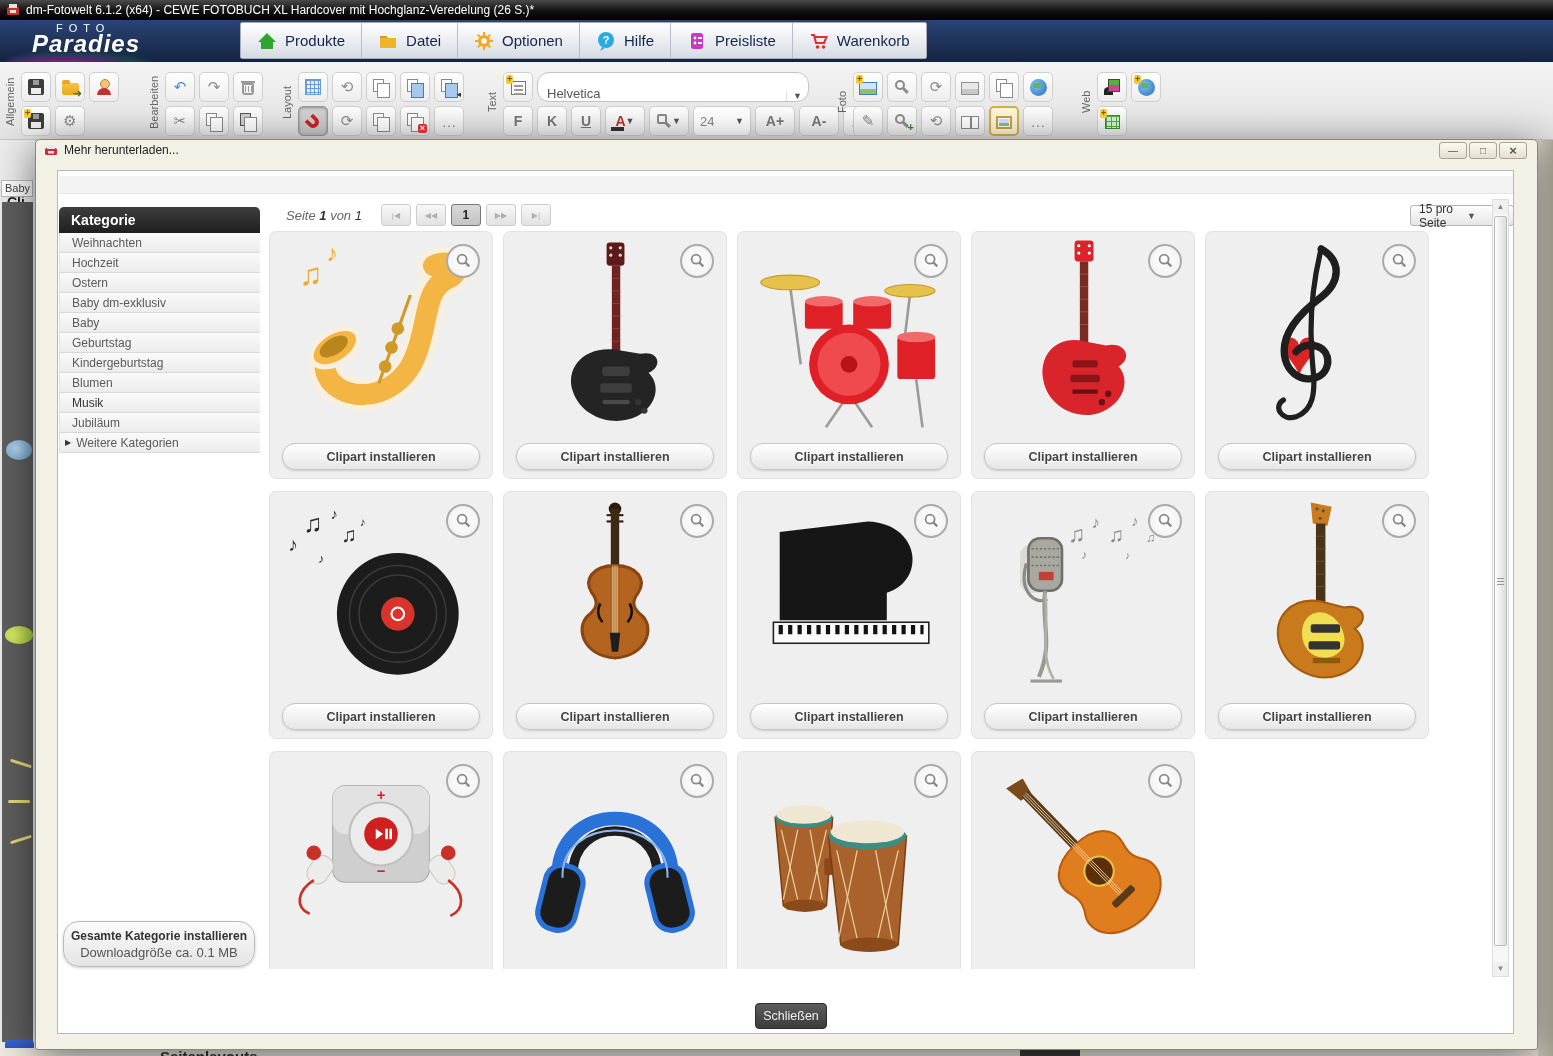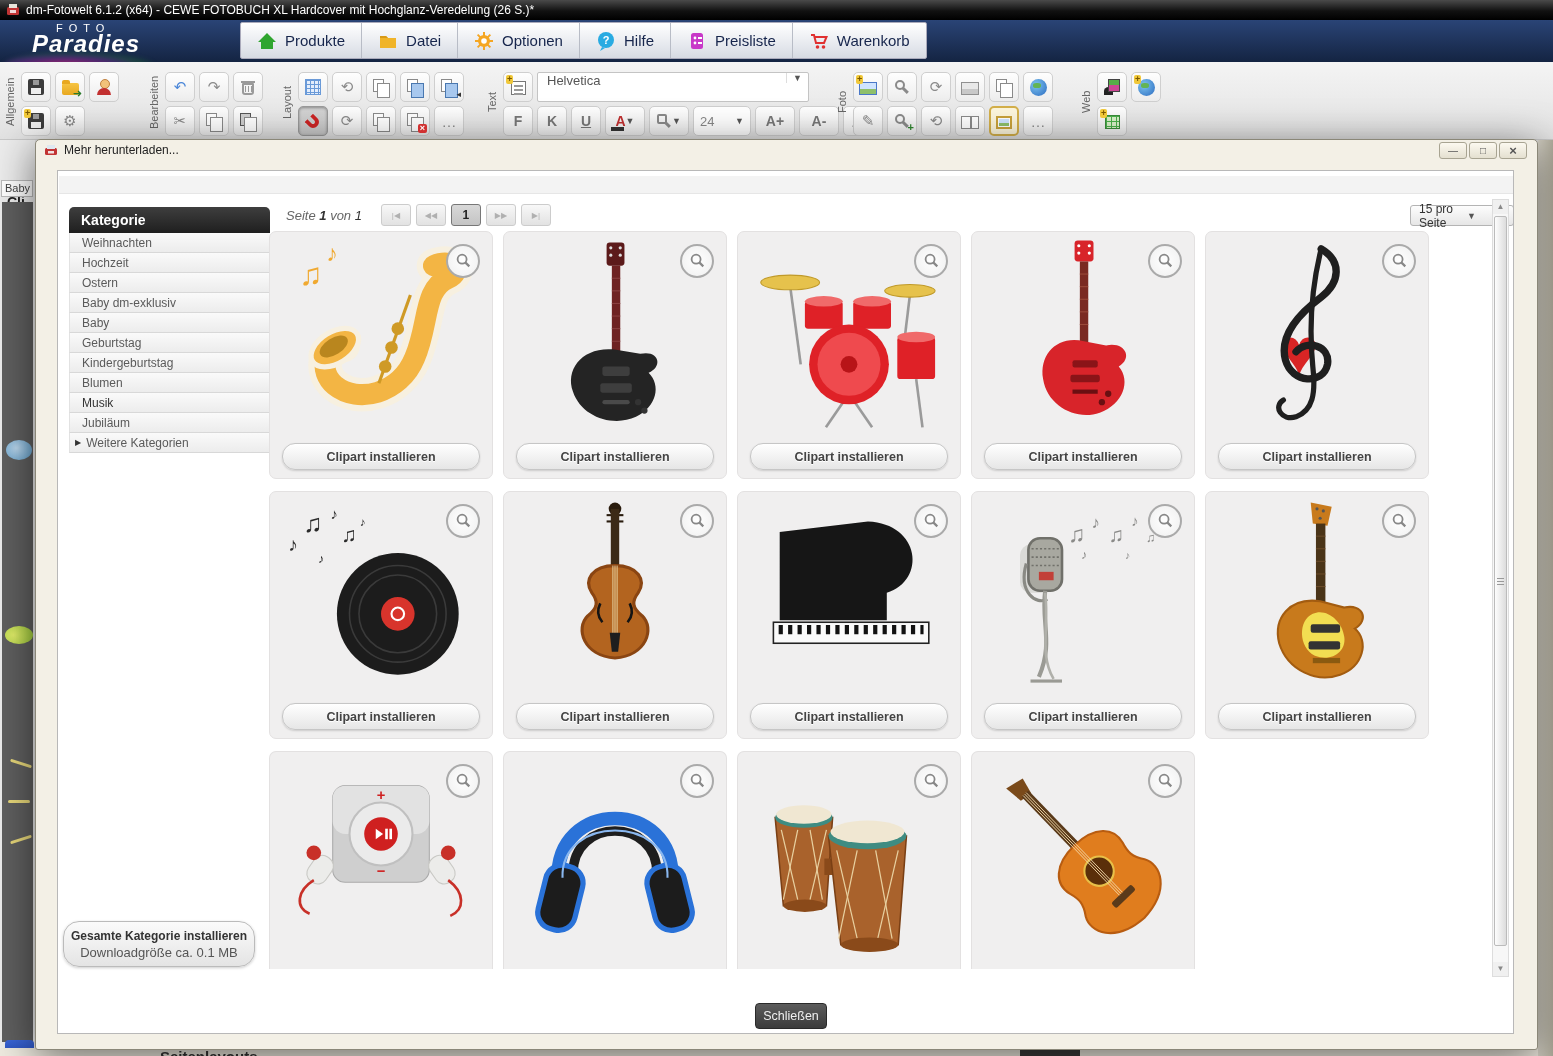--- a/index.html
+++ b/index.html
@@ -74,21 +74,21 @@
   .ic-book::after{content:"";position:absolute;left:50%;top:0;bottom:0;width:1.5px;background:#8a8a8a;}
   .ic-slide{width:16px;height:16px;}
   .ic-slide::before{content:"";position:absolute;left:0;bottom:0;width:9px;height:8px;background:#222;border-radius:50% 50% 0 0;}
   .ic-slide::after{content:"";position:absolute;right:0;top:0;width:10px;height:11px;border:1px solid #444;background:linear-gradient(#56ae47 50%,#cc4694 50%);}
   .ic-cal{width:15px;height:14px;border:1.5px solid #3a8a3a;margin-top:2px;background:
      linear-gradient(#4ab04a 1px,transparent 1px) 0 0/5px 5px,
      linear-gradient(90deg,#4ab04a 1px,transparent 1px) 0 0/5px 5px,#d8f0c8;}
   .ic-textadd{width:15px;height:14px;border:1.5px solid #777;background:#fff;margin-top:2px;}
   .ic-textadd::after{content:"";position:absolute;left:2px;right:2px;top:3px;height:1.5px;background:#999;box-shadow:0 4px 0 #999,0 8px 0 #999;}
   .caret{font-size:9px;color:#555;}
-  .fontsel{display:flex;align-items:flex-start;width:272px;height:30px;background:#fff;border:1px solid #c4c4c4;border-radius:2px;}
+  .fontsel{display:flex;align-items:flex-end;width:272px;height:30px;background:#fff;border:1px solid #c4c4c4;border-radius:12px;}
   .fontsel .fname{flex:1;padding:0 9px;font-size:13px;color:#555;}
   .fontsel .fcaret{width:22px;text-align:center;border-left:1px solid #ddd;}
   .colorbar{position:absolute;left:5px;bottom:4px;width:13px;height:4px;background:#333;}
 
   
   .leftpanel{left:0;top:140px;width:35px;height:916px;background:#ececec;overflow:hidden;}
   .lp-title{position:absolute;left:7px;top:6px;font-size:14px;font-weight:bold;color:#222;margin-top:48px;}
   .lp-tab{position:absolute;left:1px;top:40px;width:32px;height:17px;background:#fff;border:1px solid #bbb;font-size:11px;color:#444;padding:1px 3px;}
   .lp-strip{position:absolute;left:2px;top:62px;width:31px;height:840px;background:#5f5f5f;}
   .blob-blue{position:absolute;left:4px;top:238px;width:26px;height:20px;background:radial-gradient(circle at 40% 40%,#bcd8ee,#5c9cc8);border-radius:50%;}
@@ -104,21 +104,21 @@
   
   .dialog{left:35px;top:139px;width:1503px;height:911px;background:linear-gradient(#f7f4ea,#ecе8da);background-color:#f3f0e6;
      border:1px solid #8a8778;border-radius:5px 5px 3px 3px;box-shadow:0 8px 40px rgba(0,0,0,.55);}
   .dlg-title{position:absolute;left:8px;top:3px;display:flex;align-items:center;gap:6px;font-size:12px;color:#222;}
   .winctl{position:absolute;right:10px;top:2px;display:flex;gap:2px;}
   .wbtn{width:28px;height:17px;background:linear-gradient(#fcf9f0,#e4e0d0);border:1px solid #a8a492;border-radius:3px;
      font-size:10px;color:#555;display:flex;align-items:center;justify-content:center;padding:0;cursor:pointer;}
   .dlg-content{position:absolute;left:21px;top:30px;width:1457px;height:864px;background:#fff;border:1px solid #b8b8b8;}
   .topstrip{position:absolute;left:1px;top:5px;width:1454px;height:18px;background:#f3f3f3;border-bottom:1px solid #e6e6e6;}
 
-  .cat-panel{position:absolute;left:1px;top:36px;width:201px;margin-left:10px;}
+  .cat-panel{position:absolute;left:1px;top:36px;width:201px;}
   .cat-head{background:linear-gradient(#3e3e3e,#1f1f1f);color:#fff;font-size:14px;font-weight:bold;
      padding:5px 12px;border-radius:5px 5px 0 0;}
   .cat-item{background:linear-gradient(#fafafa,#ececec);border-bottom:1px solid #d8d8d8;border-left:1px solid #e2e2e2;
      color:#5a5a5a;font-size:12px;padding:3px 12px;height:20px;cursor:pointer;display:flex;align-items:center;gap:5px;}
   .cat-item.active{font-weight:normal;color:#333;}
   .cat-item .exp{font-size:8px;color:#333;margin-left:-7px;}
 
   .pg-row{position:absolute;left:228px;top:33px;display:flex;align-items:center;gap:5px;}
   .pg-text{font-style:italic;color:#666;font-size:13px;margin-right:14px;}
   .pg-text b{color:#333;}

